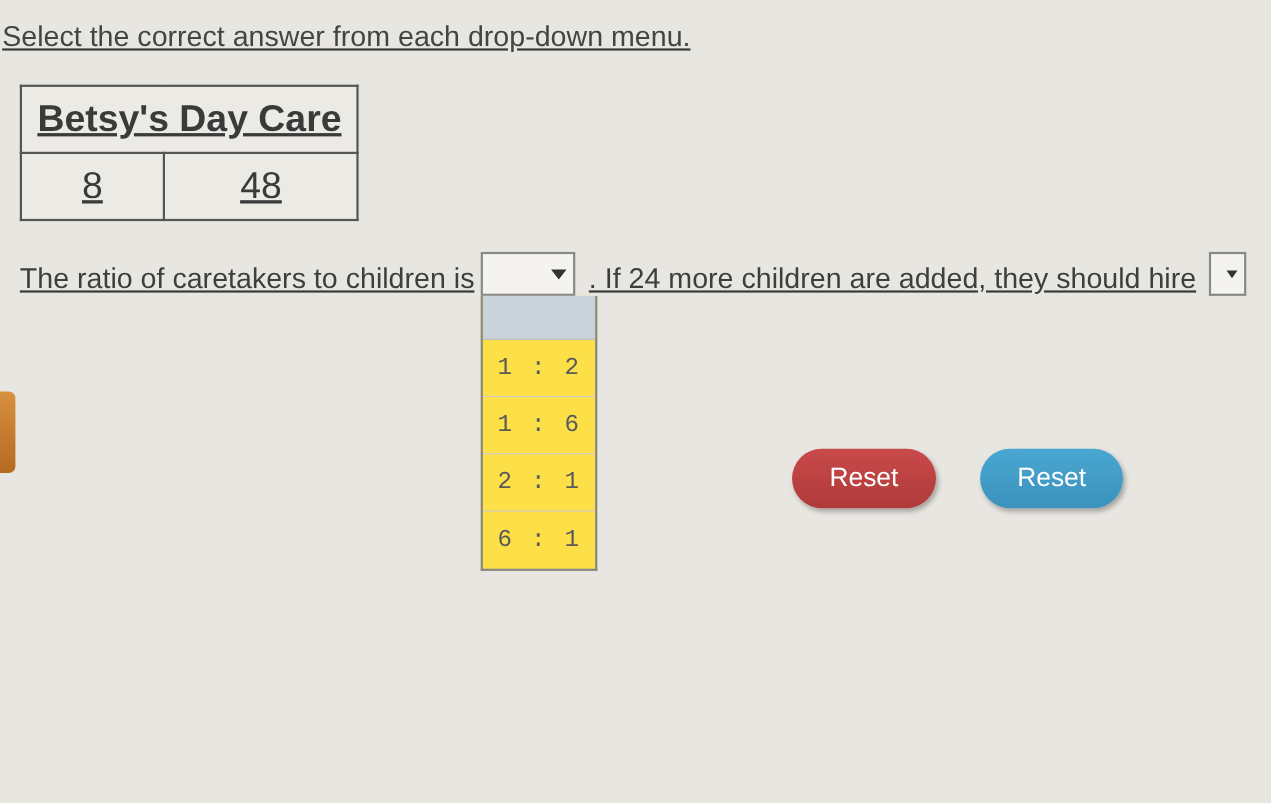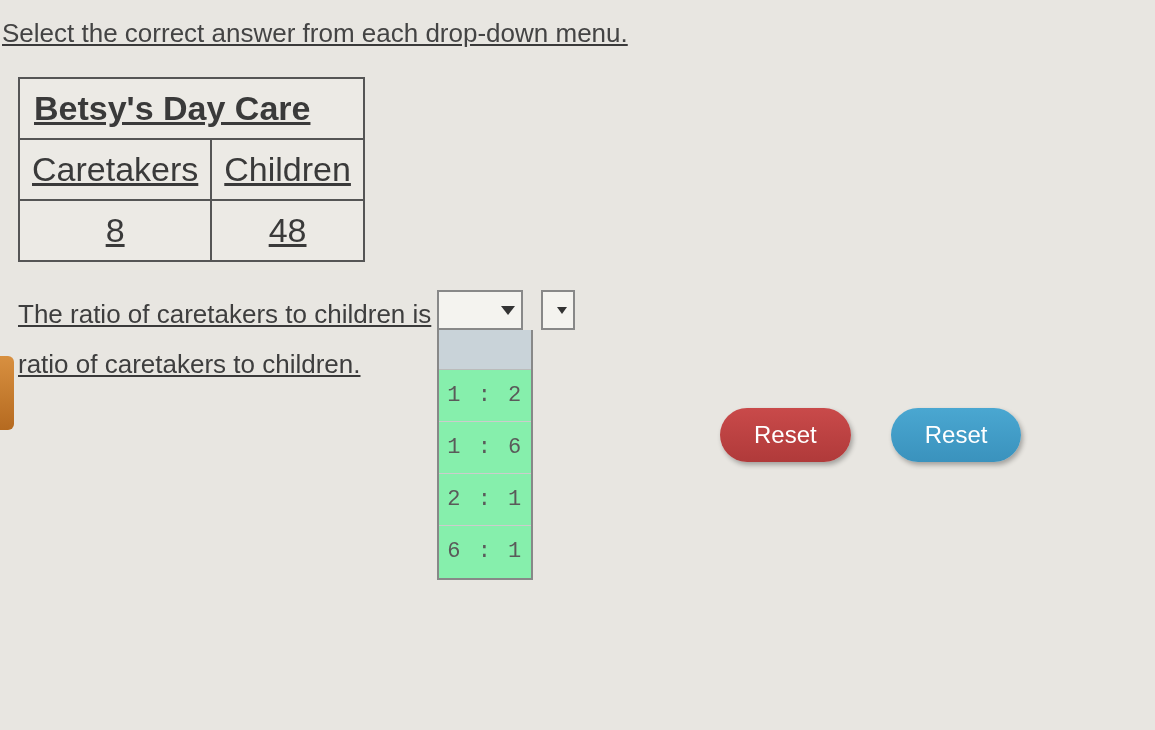--- a/index.html
+++ b/index.html
@@ -90,24 +90,24 @@
   .chevron {
     width: 0; height: 0;
     border-left: 7px solid transparent;
     border-right: 7px solid transparent;
     border-top: 9px solid #333;
   }
   .dd-list {
     position: absolute;
     top: 40px;
     left: 0;
-    width: 96px;
+    width: 106px;
     border: 2px solid #888;
     border-top: none;
-    background: #86efac;
+    background: #fde047;
     z-index: 10;
   }
   .dd-blank {
     height: 40px;
     background: #c9d3d9;
     border-bottom: 1px solid #bbb;
   }
   .dd-opt {
     height: 52px;
     display: flex;
@@ -162,24 +162,20 @@
 <body>
 
 <div class="page">
 
   <div class="instruction">Select the correct answer from each drop-down menu.</div>
 
   <table class="data-table">
     <tbody>
         <tr>
       <td class="title-cell" colspan="2">Betsy's Day Care</td>
-    </tr>
-    <tr>
-      <td class="hdr">Caretakers</td>
-      <td class="hdr">Children</td>
     </tr>
     <tr>
       <td>8</td>
       <td>48</td>
     </tr>
   </tbody>
     </table>
 
   <div class="sentence-area">
     <div class="line1">
@@ -191,28 +187,28 @@
         </span>
         <div class="dd-list">
           <div class="dd-blank"></div>
           <div class="dd-opt">1 : 2</div>
           <div class="dd-opt">1 : 6</div>
           <div class="dd-opt">2 : 1</div>
           <div class="dd-opt">6 : 1</div>
         </div>
       </span>
 
+      <span class="txt-after">. If 24 more children are added, they should hire</span>
 
       <span class="dropdown-wrap" style="margin-left:12px;">
         <span class="dd-box small">
           <span class="chevron" style="border-left-width:5px;border-right-width:5px;border-top-width:7px;"></span>
         </span>
       </span>
     </div>
-    <div class="line2">ratio of caretakers to children.</div>
   </div>
 
   <div class="buttons">
     <button class="btn btn-reset">Reset</button>
     <button class="btn btn-next">Reset</button>
   </div>
 
   <div class="edge-thumb"></div>
 
 </div>

